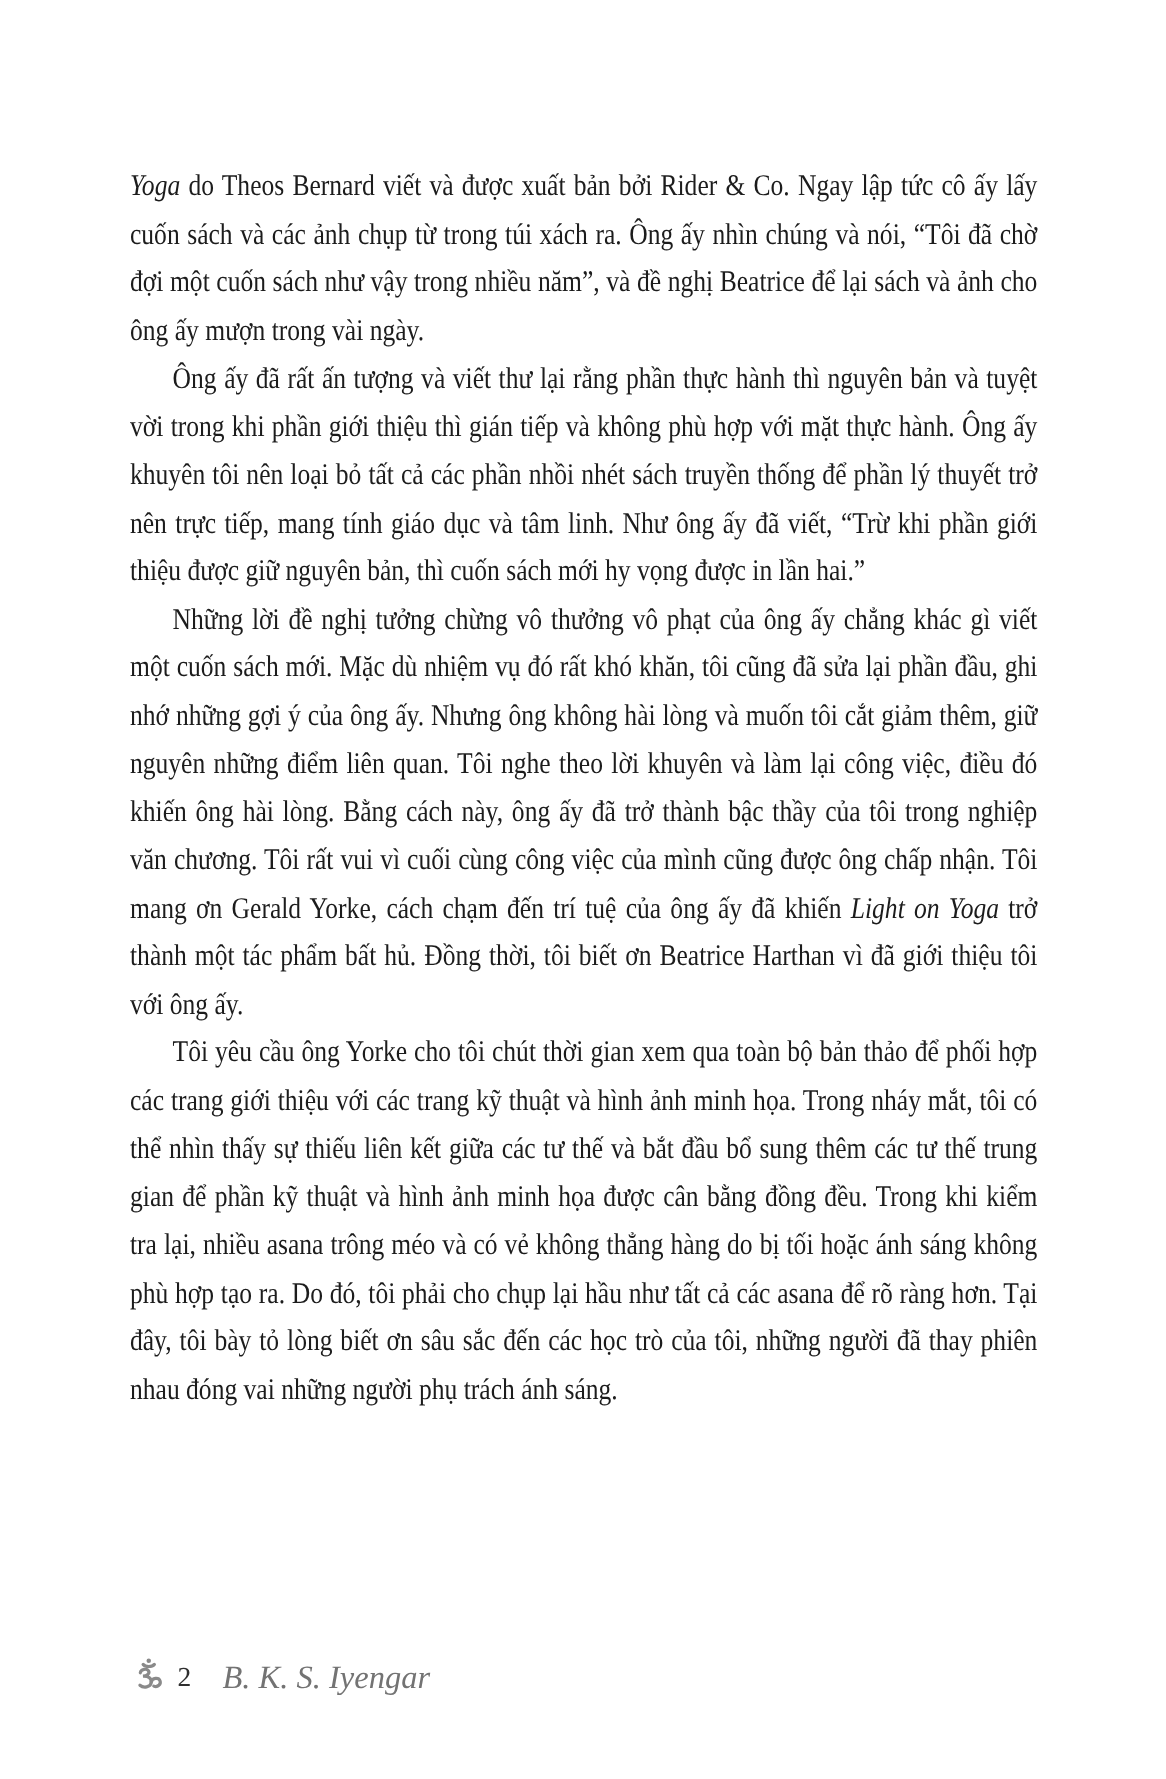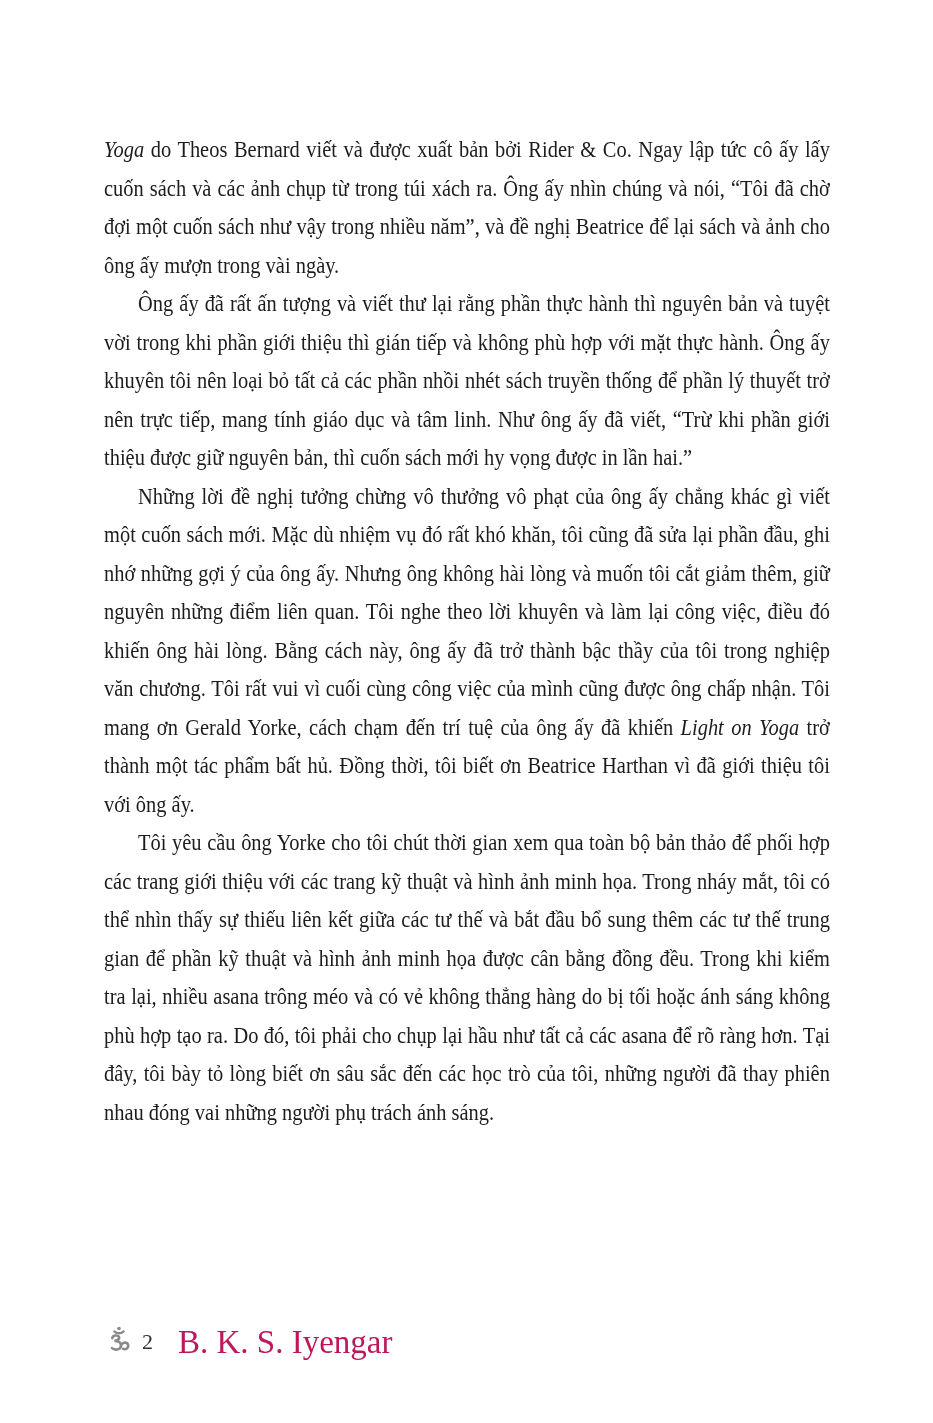--- a/index.html
+++ b/index.html
@@ -60,22 +60,23 @@
     align-items: center;
     justify-content: center;
   }
   .page-number {
     font-size: 22px;
     color: #2f2f2f;
     letter-spacing: 1px;
     margin-right: 24px;
   }
   .author {
-    font-size: 33px;
-    color: #be185d;
+    font-style: italic;
+    font-size: 26px;
+    color: #737373;
   }
 </style>
 </head>
 <body>
 
 <main class="page">
 
   <div class="text-block">
 
   <p class=""><span class="italic">Yoga</span><span> do Theos Bernard viết và được xuất bản bởi Rider &amp; Co. Ngay lập tức cô ấy lấy cuốn sách và các ảnh chụp từ trong túi xách ra. Ông ấy nhìn chúng và nói, “Tôi đã chờ đợi một cuốn sách như vậy trong nhiều năm”, và đề nghị Beatrice để lại sách và ảnh cho ông ấy mượn trong vài ngày.</span></p>

